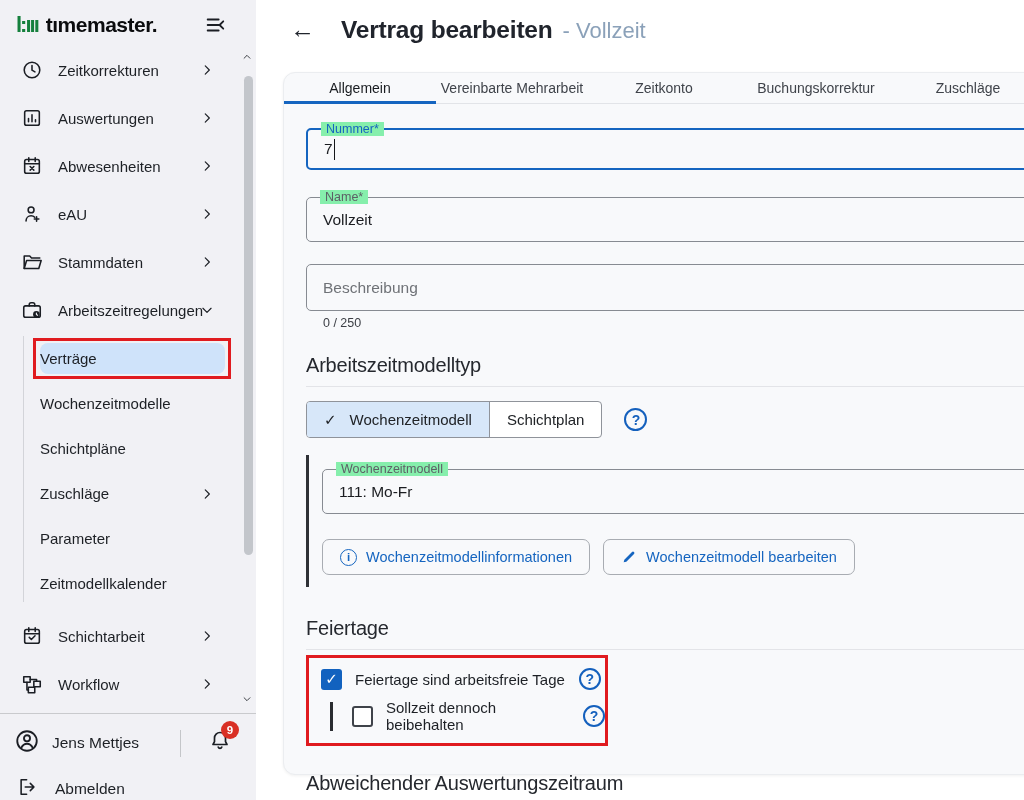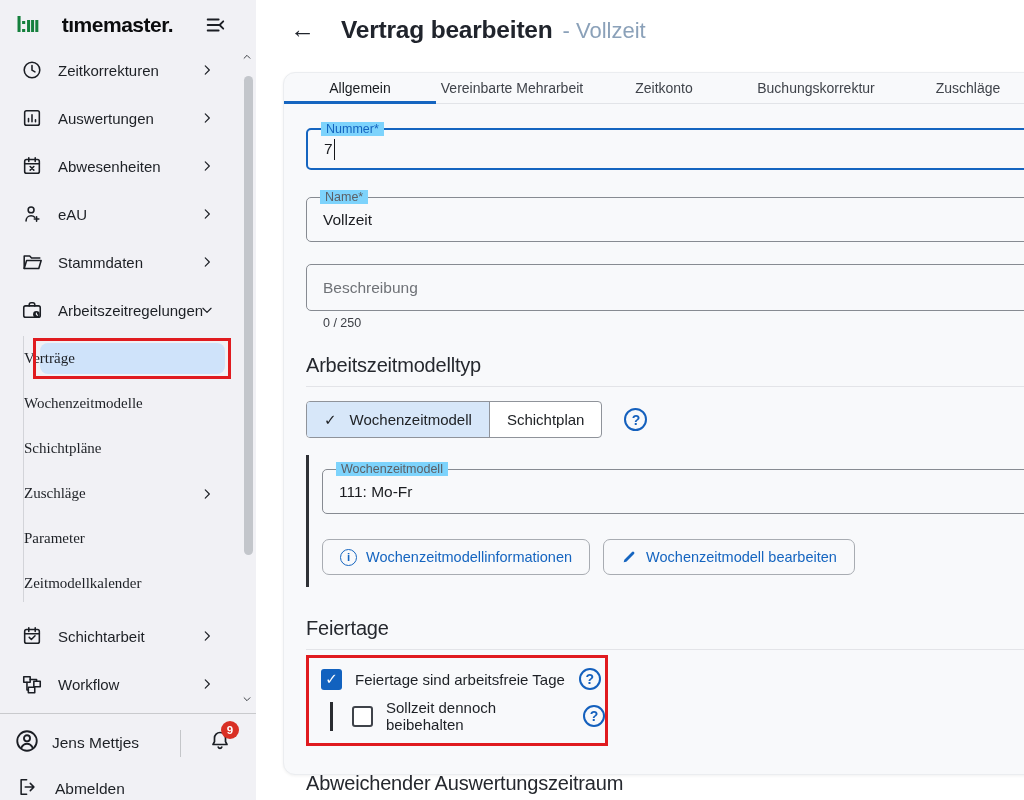--- a/index.html
+++ b/index.html
@@ -4,37 +4,37 @@
 <style>
   * { margin:0; padding:0; box-sizing:border-box; }
   html,body { width:1024px; height:800px; overflow:hidden; background:#fff;
     font-family:"Liberation Sans","DejaVu Sans",sans-serif; color:#1d2025; }
 
   
   .sidebar { position:absolute; left:0; top:0; width:256px; height:800px;
     background:#f1f1f5; z-index:5; }
   .logo-row { display:flex; align-items:center; padding:10px 16px 0 16px; height:40px; }
   .logo-mark { font-weight:800; font-size:22px; letter-spacing:-2px; color:#15803d; }
-  .logo-text { font-weight:800; font-size:21px; letter-spacing:-0.5px; margin-left:24px; color:#0b0c0e; }
+  .logo-text { font-weight:800; font-size:21px; letter-spacing:-0.5px; margin-left:8px; color:#0b0c0e; }
   .collapse-btn { margin-left:auto; margin-right:14px; cursor:pointer; display:flex; }
 
   .nav { margin-top:6px; }
   .nav-item { height:48px; display:flex; align-items:center; padding-left:20px;
     font-size:15px; cursor:pointer; position:relative; }
   .nav-icon { width:24px; display:flex; justify-content:center; }
   .nav-label { margin-left:14px; }
   .chev { position:absolute; right:42px; display:flex; }
   .gear-glyph { font-size:20px; line-height:1; }
 
   .sub-list { position:relative; padding:2px 0 6px 0; }
   .sub-list::before { content:""; position:absolute; left:23px; top:2px; bottom:10px;
     width:1px; background:#d3d4d9; }
   .sub-item { height:45px; display:flex; align-items:center; font-size:15px;
     cursor:pointer; position:relative; }
-  .sub-label { padding-left:24px; position:relative; z-index:2;font-family:Liberation Serif, serif; }
+  .sub-label { padding-left:40px; position:relative; z-index:2; }
   .sub-item .chev { right:42px; }
   .sub-item.active .pill { position:absolute; left:40px; right:31px; top:7px; bottom:7px;
     background:#cfe3fa; border-radius:8px; z-index:1; }
   .annot-frame { position:absolute; left:33px; right:25px; top:2px; bottom:2px;
     border:3px solid #e01b1f; z-index:3; pointer-events:none; }
 
   
   .sb-arrow { position:absolute; right:4px; width:10px; height:10px; }
   .sb-arrow svg { display:block; }
   .sb-up { top:52px; } .sb-down { top:694px; }
@@ -67,21 +67,21 @@
   .tabbar { display:flex; height:31px; border-bottom:1px solid #e2e4e8; border-radius:12px 12px 0 0; }
   .tab { flex:1; text-align:center; line-height:30px; font-size:14px; color:#3f434a;
     cursor:pointer; position:relative; white-space:nowrap; }
   .tab.active { color:#191c20; }
   .tab.active::after { content:""; position:absolute; left:0; right:0; bottom:-1px; height:3px;
     background:#1565c0; }
 
   .card-body { padding:0 0 0 22px; }
 
   .field { position:relative; border-radius:5px; background:#f8f9fb; }
-  .field .flabel { position:absolute; top:-8px; left:13px; background:#7dd3fc;
+  .field .flabel { position:absolute; top:-8px; left:13px; background:#86efac;
     padding:0 5px; font-size:12.5px; color:#5c6066; }
   .field .fvalue { padding-left:16px; font-size:15.5px; color:#1b1d21; display:flex; align-items:center; height:100%; }
   .f-nummer { margin-top:24px; height:42px; border:2px solid #1565c0; }
   .f-nummer .flabel { color:#1565c0; }
   .caret { width:1.5px; height:21px; background:#15171a; margin-left:1px; }
   .f-name { margin-top:27px; height:45px; border:1px solid #878b92; }
   .f-desc { margin-top:22px; height:47px; border:1px solid #878b92; }
   .f-desc .fvalue { color:#6f7277; }
   .counter { margin:5px 0 0 17px; font-size:12.5px; color:#3b3e44; }
 

